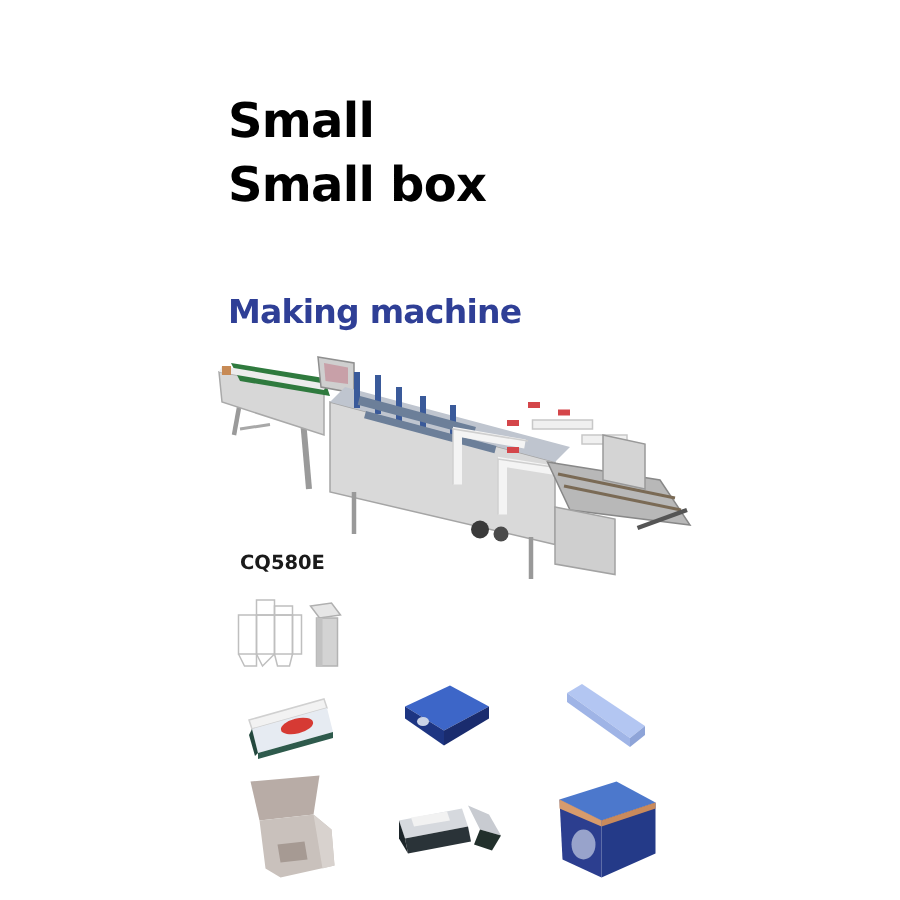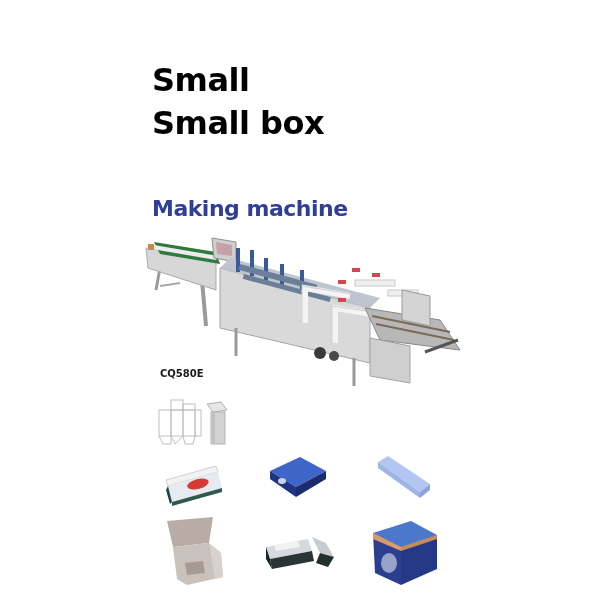--- a/index.html
+++ b/index.html
@@ -17,21 +17,21 @@
     .subtitle {
       position: absolute; left: 152px; top: 157px;
       font-family: "DejaVu Sans", "Liberation Sans", sans-serif;
       font-weight: bold; color: #2f3f96; font-size: 22px; letter-spacing: -0.5px;
       line-height: 30px;
       margin-top: 37px;
     }
     .model {
       position: absolute; left: 160px; top: 368px;
       font-family: "DejaVu Sans", "Liberation Sans", sans-serif;
-      font-weight: bold; color: #1a1a1a; font-size: 10px;
+      font-weight: bold; color: #1a1a1a; font-size: 13px;
     }
     .machine { position: absolute; left: 140px; top: 228px; width: 330px; height: 160px; }
     .dieline { position: absolute; left: 155px; top: 398px; width: 80px; height: 50px; }
     .product { position: absolute; }
     #p1 { left: 160px; top: 460px; width: 70px; height: 50px; }
     #p2 { left: 262px; top: 453px; width: 68px; height: 48px; }
     #p3 { left: 372px; top: 452px; width: 62px; height: 52px; }
     #p4 { left: 163px; top: 513px; width: 68px; height: 78px; }
     #p5 { left: 262px; top: 533px; width: 80px; height: 40px; }
     #p6 { left: 367px; top: 515px; width: 75px; height: 75px; }

